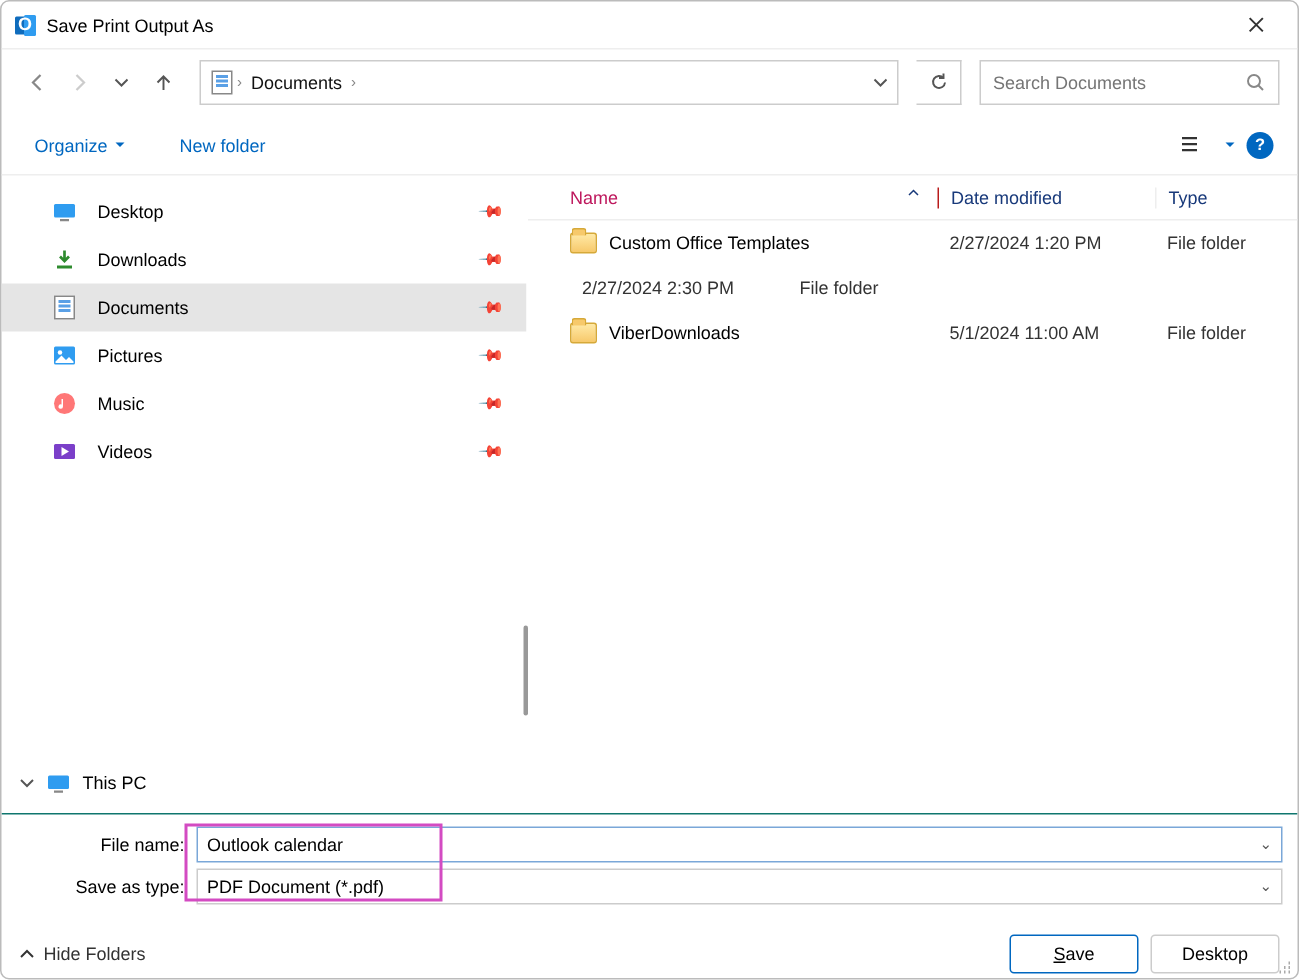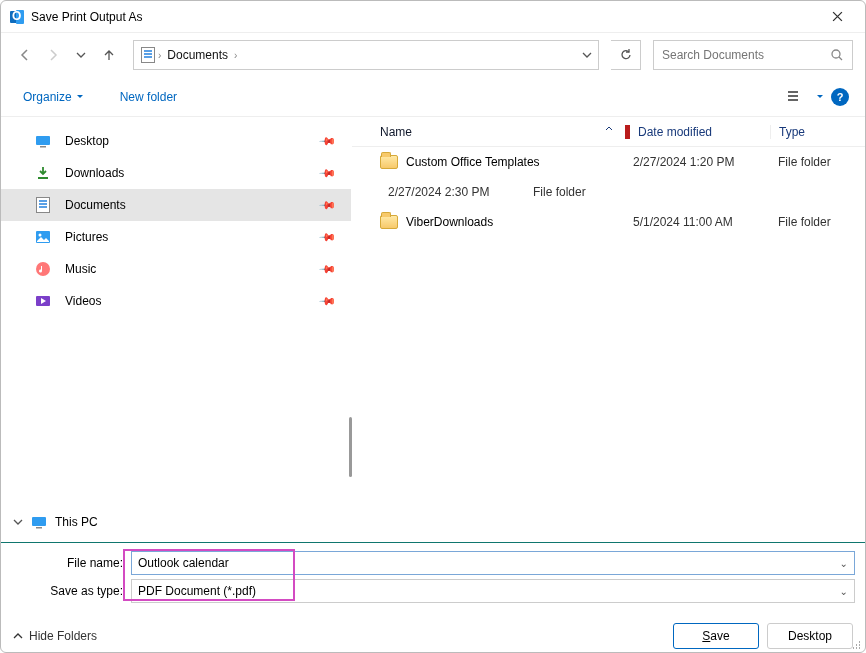--- a/index.html
+++ b/index.html
@@ -28,22 +28,22 @@
 
 .body { display:flex; height: 425px; }
 .sidebar { width: 350px; padding: 8px 0; overflow:hidden; position:relative; }
 .side-item { height: 32px; display:flex; align-items:center; padding: 0 12px 0 34px; gap:14px; position:relative; }
 .side-item.selected { background:#e5e5e5; }
 .side-item .pin { position:absolute; right:16px; color:#888; transform: rotate(45deg); font-size:11px; }
 .side-pc { position:absolute; bottom:4px; left:0; right:16px; height:32px; display:flex; align-items:center; padding:0 12px; gap:8px; }
 
 .filepane { flex:1; position:relative; border-left: 1px solid transparent; }
 .cols { height:30px; display:flex; align-items:center; border-bottom: 1px solid #eee; padding-left:28px; }
-.col-name { width:245px; color:#0f172a; display:flex; align-items:flex-start; gap:6px; }
-.col-date { width:145px; color:#18397a; border-left:5px solid #b91c1c; padding-left:8px;}
+.col-name { width:245px; color:#be185d; display:flex; align-items:flex-start; gap:6px; }
+.col-date { width:145px; color:#18397a; border-left:1px solid #b91c1c; padding-left:8px;}
 .col-type { flex:1; color:#18397a; border-left:1px solid #eee; padding-left:8px;}
 .frow { height:30px; display:flex; align-items:center; padding-left:28px; }
 .frow .c-name { width:245px; display:flex; align-items:center; gap:8px; }
 .frow .c-date { width:145px; padding-left:8px; color:#333; }
 .frow .c-type { flex:1; padding-left:8px; color:#333; }
 .scroll-ind { position:absolute; left:-3px; top:300px; width:3px; height:60px; background:#999; border-radius:2px; }
 
 .bottom { border-top:1px solid #0f766e; padding: 8px 10px 4px 10px; }
 .formrow { display:flex; align-items:center; margin-bottom:4px; }
 .formrow label { width:120px; text-align:right; padding-right:8px; }

